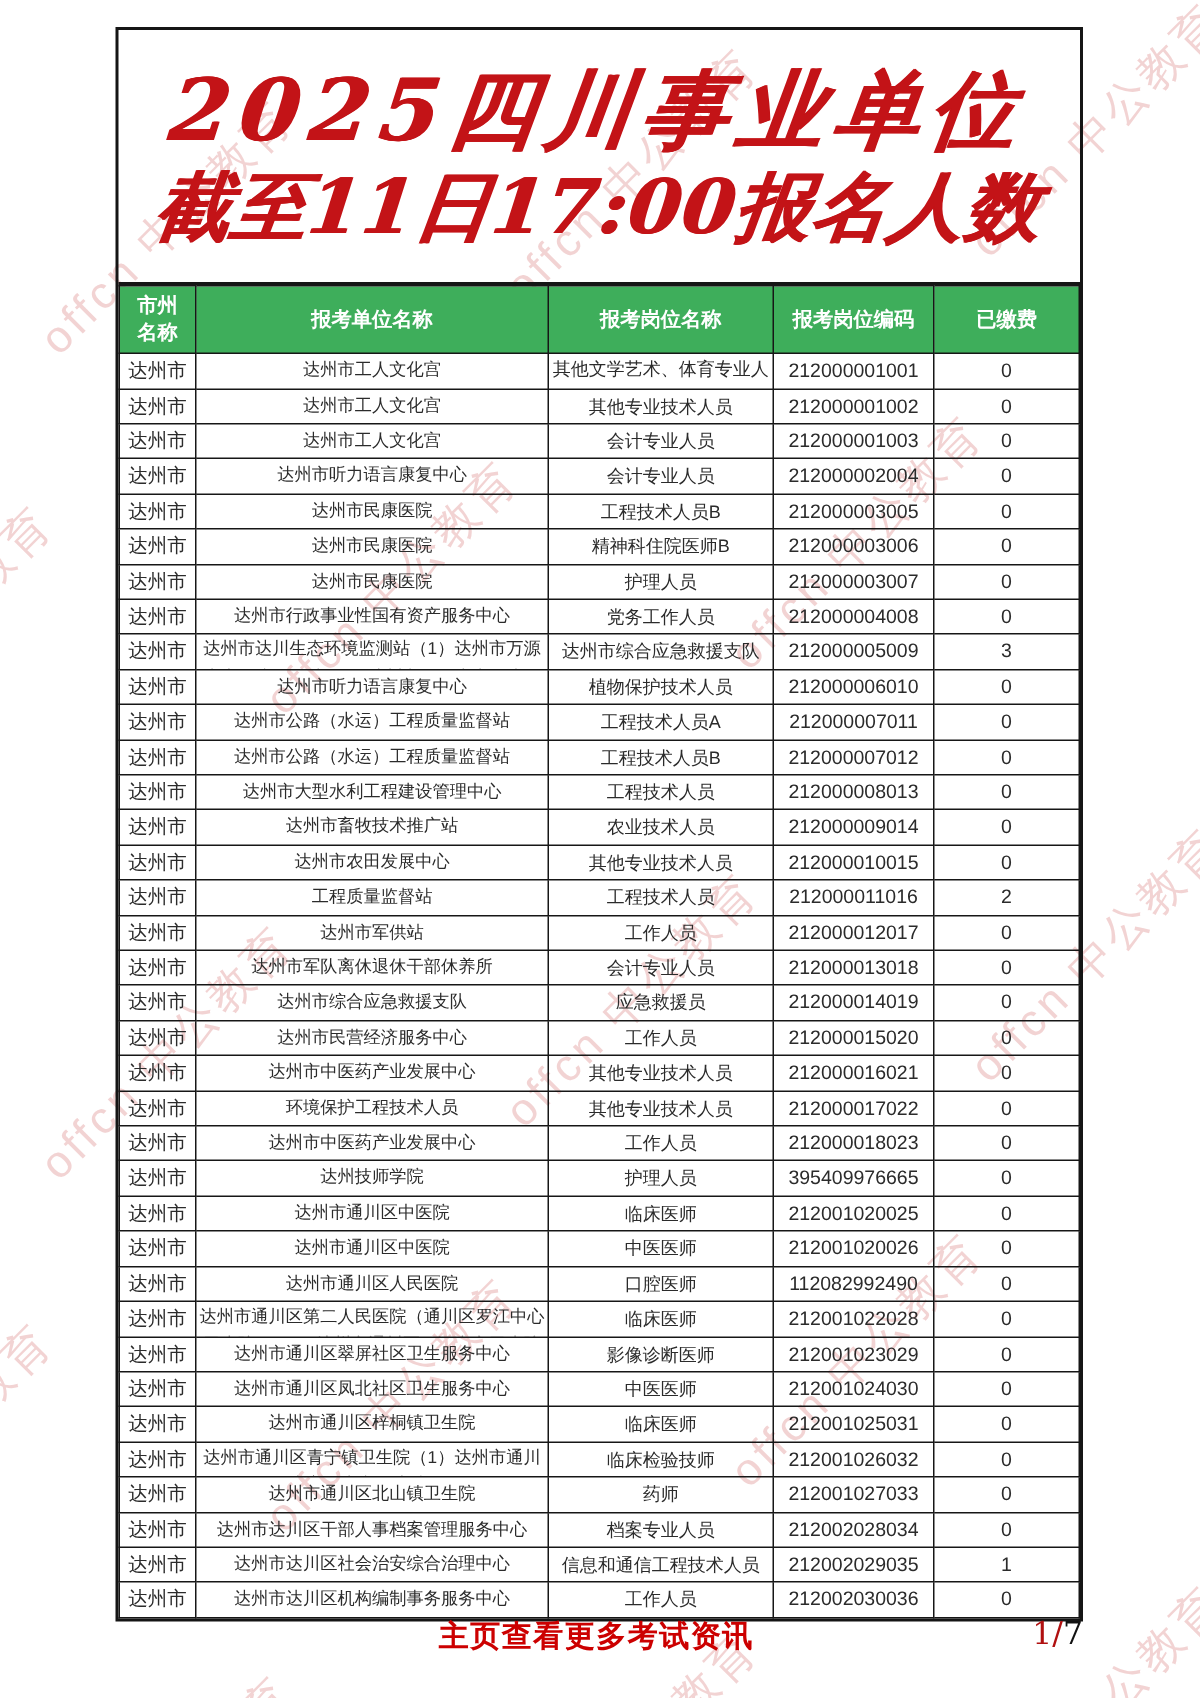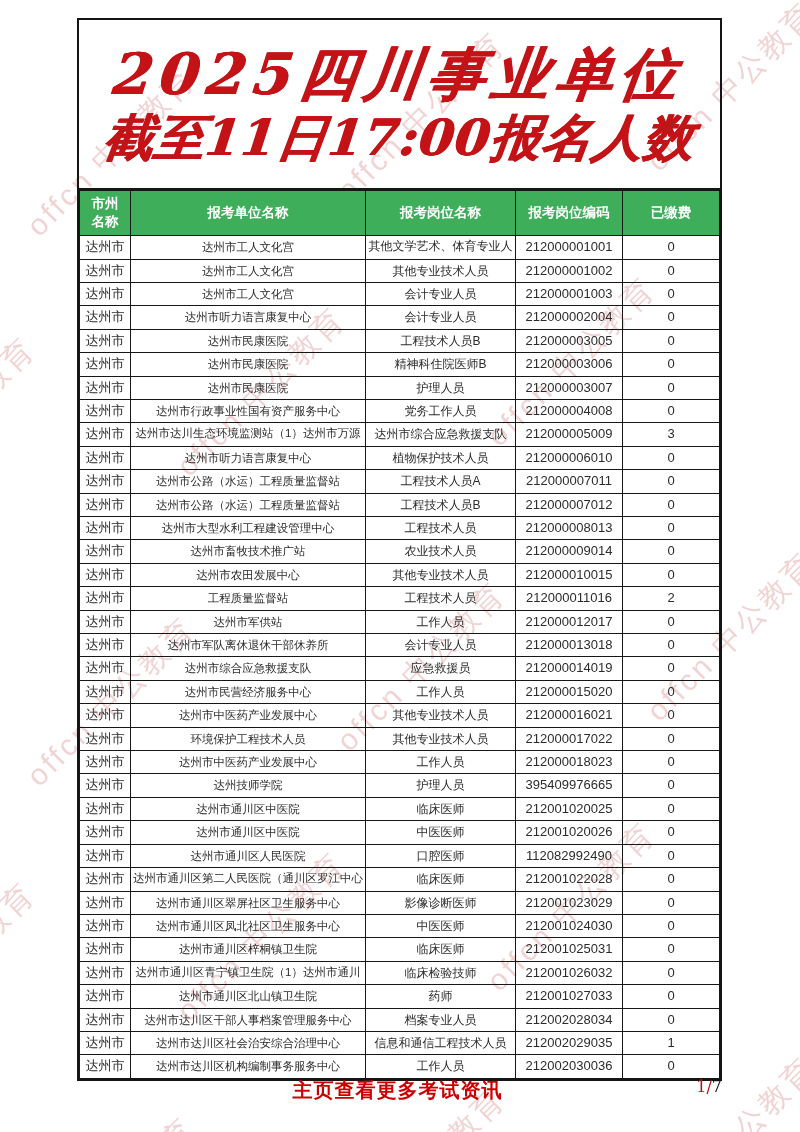--- a/index.html
+++ b/index.html
@@ -46,21 +46,21 @@
   .col3 .c,.col4 .c{font-size:13px;}
   .c.wrap{white-space:normal;line-height:18.6px;height:21.6px;padding-top:1px;
           display:block;}
   
   #footer-note{
     position:absolute;left:77px;width:641px;top:1077px;z-index:1;
     text-align:center;color:#cc0000;font-weight:bold;font-size:20px;letter-spacing:1px;
   }
   #page-number{
     position:absolute;right:78px;top:1077px;z-index:1;
-    font-family:"DejaVu Serif",serif;font-size:16px;
+    font-family:"DejaVu Serif",serif;font-size:21px;
   }
   #page-number .pr{color:#b01010;}
   #page-number .pb{color:#111111;}
 </style>
 </head>
 <body>
 
 <div id="page">
 
   <div id="wm-layer">

